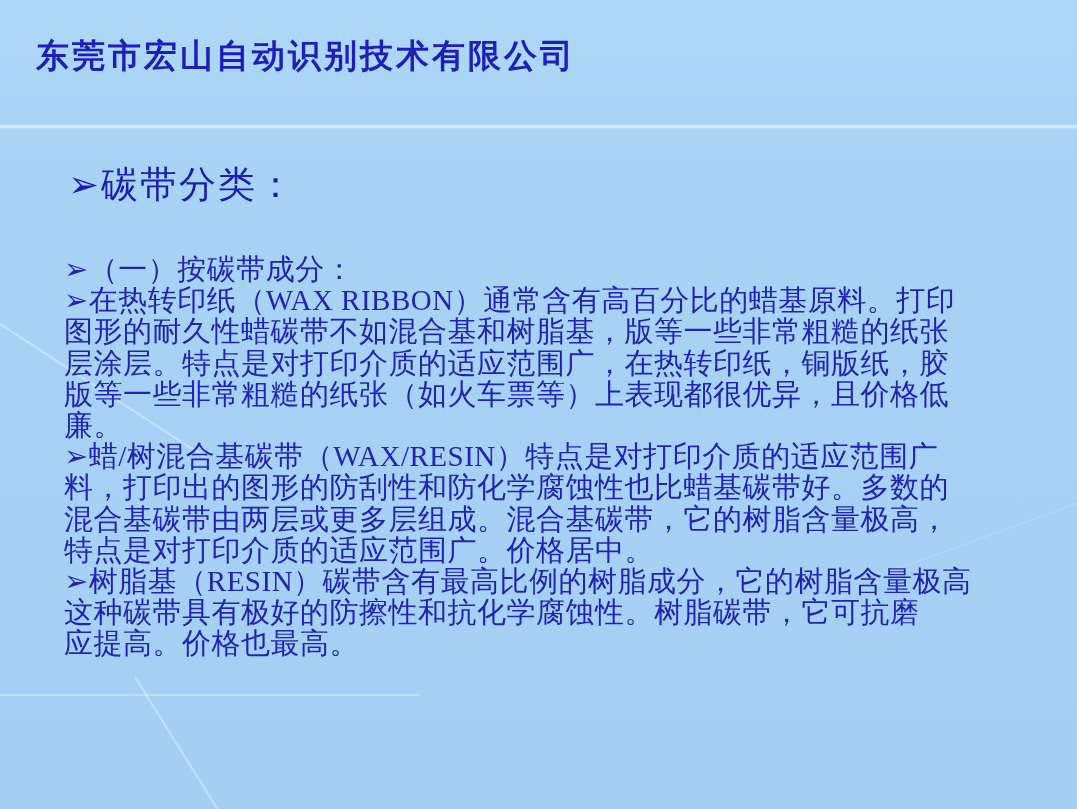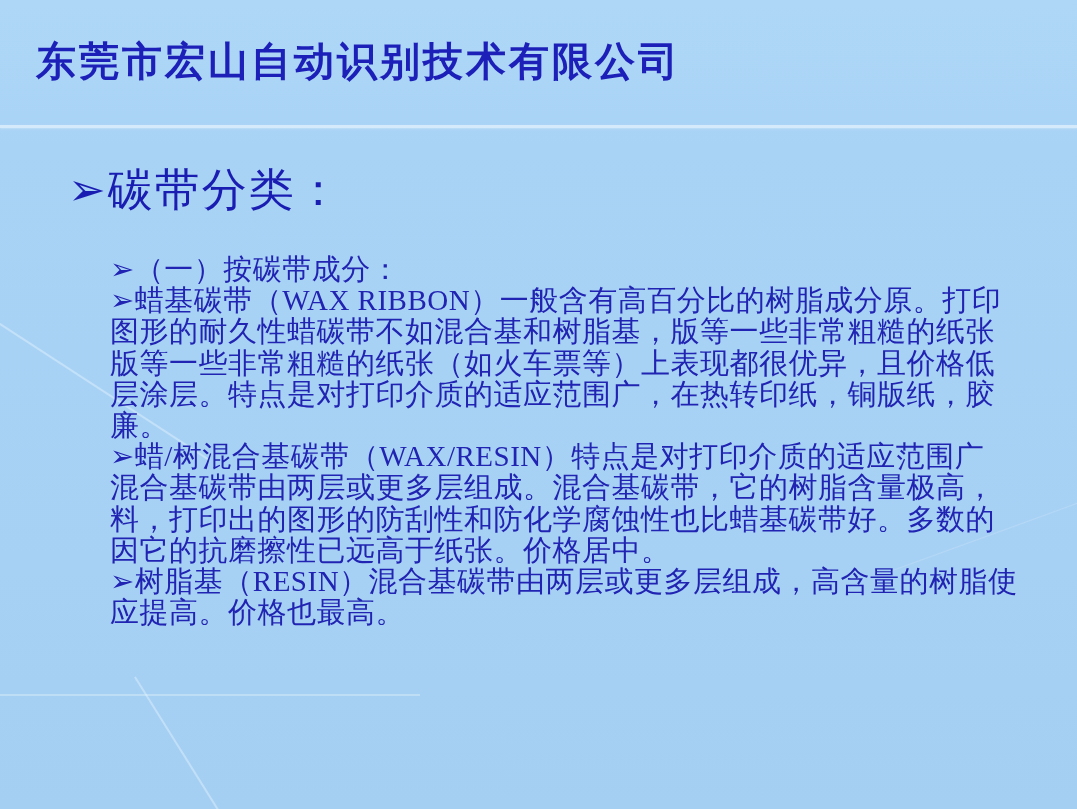--- a/index.html
+++ b/index.html
@@ -26,43 +26,42 @@
     position:absolute;background:rgba(235,247,255,.40);
   }
   .crease-1{ left:-30px;top:388px;width:260px;height:2px;transform:rotate(33deg); }
   .crease-2{ left:95px;top:748px;width:170px;height:2px;transform:rotate(58deg); }
   .crease-3{ left:880px;top:520px;width:300px;height:1px;transform:rotate(-20deg);opacity:.5; }
 
   .slide-title{
     position:absolute;left:36px;top:34px;
     font-family:"Liberation Sans", sans-serif;
     font-weight:bold;
-    font-size:40px;
+    font-size:33px;
     letter-spacing:3px;
     color:#1c1fb8;
     white-space:nowrap;
   }
   .heading{
     position:absolute;left:68px;top:160px;
-    font-size:45px;
+    font-size:37px;
     letter-spacing:2px;
     color:#1a1db2;
     white-space:nowrap;
     text-align:center;
   }
   .body-text{
     position:absolute;left:64px;top:254px;
     font-size:29px;
     line-height:31.2px;
     color:#2124b2;
   }
   .body-line{
     white-space:nowrap;
     letter-spacing:0.5px;
-    margin-left:46px;
   }
 </style>
 </head>
 <body>
 
 <div class="slide">
 
   <div class="hline-top"></div>
   <div class="hline-bottom"></div>
   <div class="crease crease-1"></div>
@@ -73,33 +72,34 @@
 
   <div class="heading">➢碳带分类：</div>
 
   <div class="body-text">
 
     <div>
       <div class="body-line">➢（一）按碳带成分：</div>
     </div>
 
     <div>
-      <div class="body-line">➢蜡基碳带（WAX RIBBON）一般含有高百分比的树脂成分原。打印</div>
+      <div class="body-line">➢在热转印纸（WAX RIBBON）通常含有高百分比的蜡基原料。打印</div>
       <div class="body-line">图形的耐久性蜡碳带不如混合基和树脂基，版等一些非常粗糙的纸张</div>
+      <div class="body-line">层涂层。特点是对打印介质的适应范围广，在热转印纸，铜版纸，胶</div>
       <div class="body-line">版等一些非常粗糙的纸张（如火车票等）上表现都很优异，且价格低</div>
-      <div class="body-line">层涂层。特点是对打印介质的适应范围广，在热转印纸，铜版纸，胶</div>
       <div class="body-line">廉。</div>
     </div>
 
     <div>
       <div class="body-line">➢蜡/树混合基碳带（WAX/RESIN）特点是对打印介质的适应范围广</div>
+      <div class="body-line">料，打印出的图形的防刮性和防化学腐蚀性也比蜡基碳带好。多数的</div>
       <div class="body-line">混合基碳带由两层或更多层组成。混合基碳带，它的树脂含量极高，</div>
-      <div class="body-line">料，打印出的图形的防刮性和防化学腐蚀性也比蜡基碳带好。多数的</div>
-      <div class="body-line">因它的抗磨擦性已远高于纸张。价格居中。</div>
+      <div class="body-line">特点是对打印介质的适应范围广。价格居中。</div>
     </div>
 
     <div>
-      <div class="body-line">➢树脂基（RESIN）混合基碳带由两层或更多层组成，高含量的树脂使</div>
+      <div class="body-line">➢树脂基（RESIN）碳带含有最高比例的树脂成分，它的树脂含量极高</div>
+      <div class="body-line">这种碳带具有极好的防擦性和抗化学腐蚀性。树脂碳带，它可抗磨</div>
       <div class="body-line">应提高。价格也最高。</div>
     </div>
 
   </div>
 </div>
 
 </body></html>

